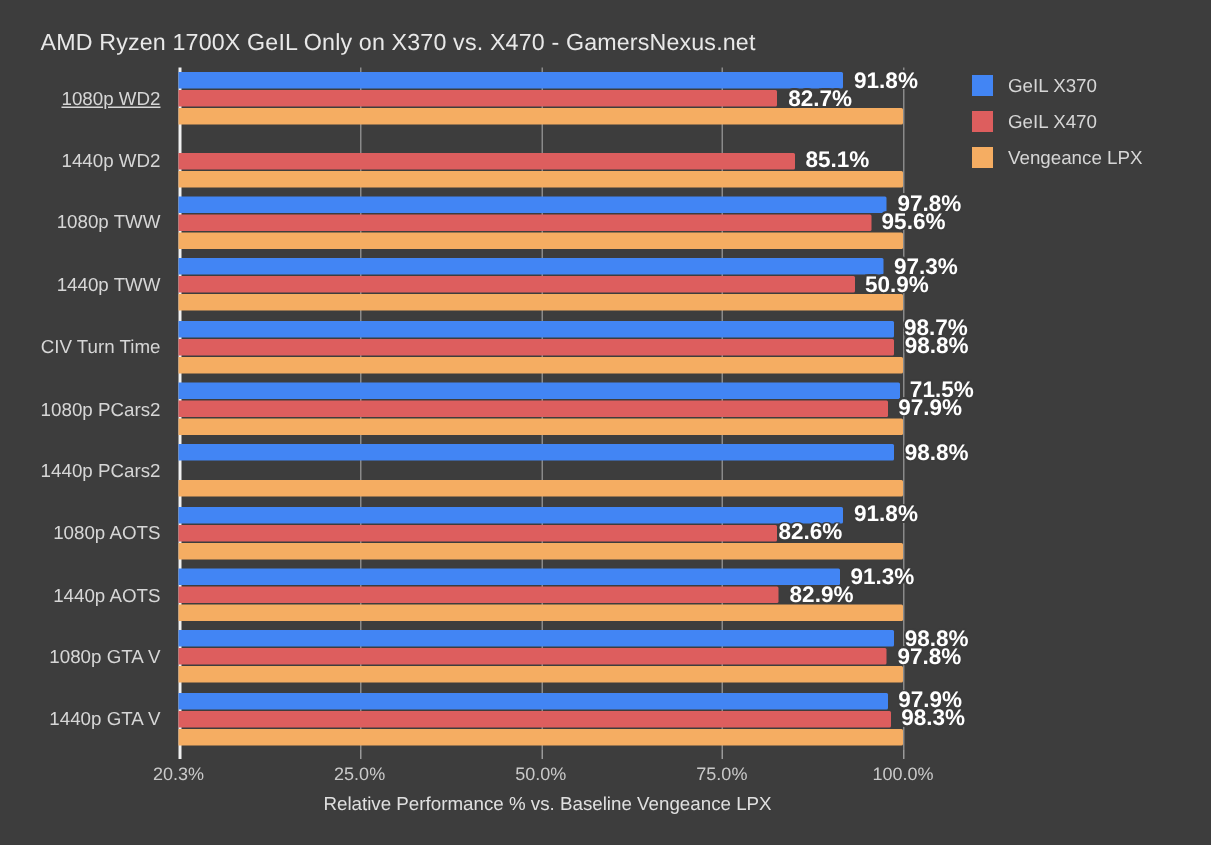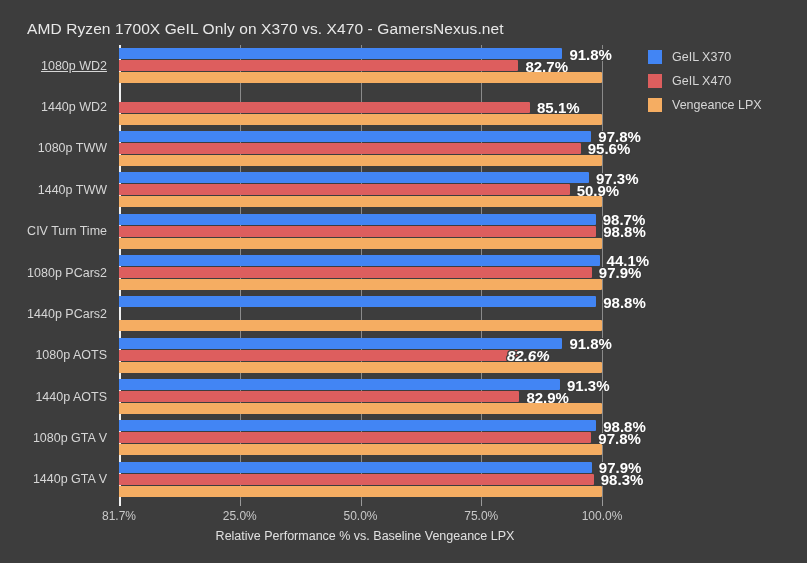--- a/index.html
+++ b/index.html
@@ -248,21 +248,21 @@
           <div class="bar" title="GeIL X470 — CIV Turn Time" style="width: 477.204px; background: rgb(221, 94, 94);"></div>
           <div class="bar-label" style="left: 484.204px;">98.8%</div>
         </div>
         <div class="bar-row" style="top: 27.1818px; width: 483px;">
           <div class="bar" title="Vengeance LPX — CIV Turn Time" style="width: 483px; background: rgb(245, 173, 98);"></div>
         </div>
       </div>
       <div class="group" style="top: 206.818px; height: 41.3636px;">
         <div class="bar-row" style="top: 3.18182px; width: 483px;">
           <div class="bar" title="GeIL X370 — 1080p PCars2" style="width: 480.585px; background: rgb(66, 133, 244);"></div>
-          <div class="bar-label" style="left: 487.585px;">44.1%</div>
+          <div class="bar-label" style="left: 487.585px;">71.5%</div>
         </div>
         <div class="bar-row" style="top: 15.1818px; width: 483px;">
           <div class="bar" title="GeIL X470 — 1080p PCars2" style="width: 472.857px; background: rgb(221, 94, 94);"></div>
           <div class="bar-label" style="left: 479.857px;">97.9%</div>
         </div>
         <div class="bar-row" style="top: 27.1818px; width: 483px;">
           <div class="bar" title="Vengeance LPX — 1080p PCars2" style="width: 483px; background: rgb(245, 173, 98);"></div>
         </div>
       </div>
       <div class="group" style="top: 248.182px; height: 41.3636px;">
@@ -274,21 +274,21 @@
           <div class="bar" title="Vengeance LPX — 1440p PCars2" style="width: 483px; background: rgb(245, 173, 98);"></div>
         </div>
       </div>
       <div class="group" style="top: 289.545px; height: 41.3636px;">
         <div class="bar-row" style="top: 3.18182px; width: 483px;">
           <div class="bar" title="GeIL X370 — 1080p AOTS" style="width: 443.394px; background: rgb(66, 133, 244);"></div>
           <div class="bar-label" style="left: 450.394px;">91.8%</div>
         </div>
         <div class="bar-row" style="top: 15.1818px; width: 483px;">
           <div class="bar" title="GeIL X470 — 1080p AOTS" style="width: 398.958px; background: rgb(221, 94, 94);"></div>
-          <div class="bar-label" style="left: 388px; font-style: italic;">82.6%</div>
+          <div class="bar-label" style="left: 400px;">82.6%</div>
         </div>
         <div class="bar-row" style="top: 27.1818px; width: 483px;">
           <div class="bar" title="Vengeance LPX — 1080p AOTS" style="width: 483px; background: rgb(245, 173, 98);"></div>
         </div>
       </div>
       <div class="group" style="top: 330.909px; height: 41.3636px;">
         <div class="bar-row" style="top: 3.18182px; width: 483px;">
           <div class="bar" title="GeIL X370 — 1440p AOTS" style="width: 440.979px; background: rgb(66, 133, 244);"></div>
           <div class="bar-label" style="left: 447.979px;">91.3%</div>
         </div>
@@ -323,21 +323,21 @@
           <div class="bar-label" style="left: 481.789px;">98.3%</div>
         </div>
         <div class="bar-row" style="top: 27.1818px; width: 483px;">
           <div class="bar" title="Vengeance LPX — 1440p GTA V" style="width: 483px; background: rgb(245, 173, 98);"></div>
         </div>
       </div>
     </div>
 
   <div id="x-axis">
       <div class="tick-mark origin-tick" style="left: 0px; top: 0px;"></div>
-      <div class="x-tick-label" style="left: 0px;">81.7%</div>
+      <div class="x-tick-label" style="left: 0px;">20.3%</div>
       <div class="tick-mark" style="left: 120.75px; top: 0px;"></div>
       <div class="x-tick-label" style="left: 120.75px;">25.0%</div>
       <div class="tick-mark" style="left: 241.5px; top: 0px;"></div>
       <div class="x-tick-label" style="left: 241.5px;">50.0%</div>
       <div class="tick-mark" style="left: 362.25px; top: 0px;"></div>
       <div class="x-tick-label" style="left: 362.25px;">75.0%</div>
       <div class="tick-mark" style="left: 483px; top: 0px;"></div>
       <div class="x-tick-label" style="left: 483px;">100.0%</div>
     </div>
 

